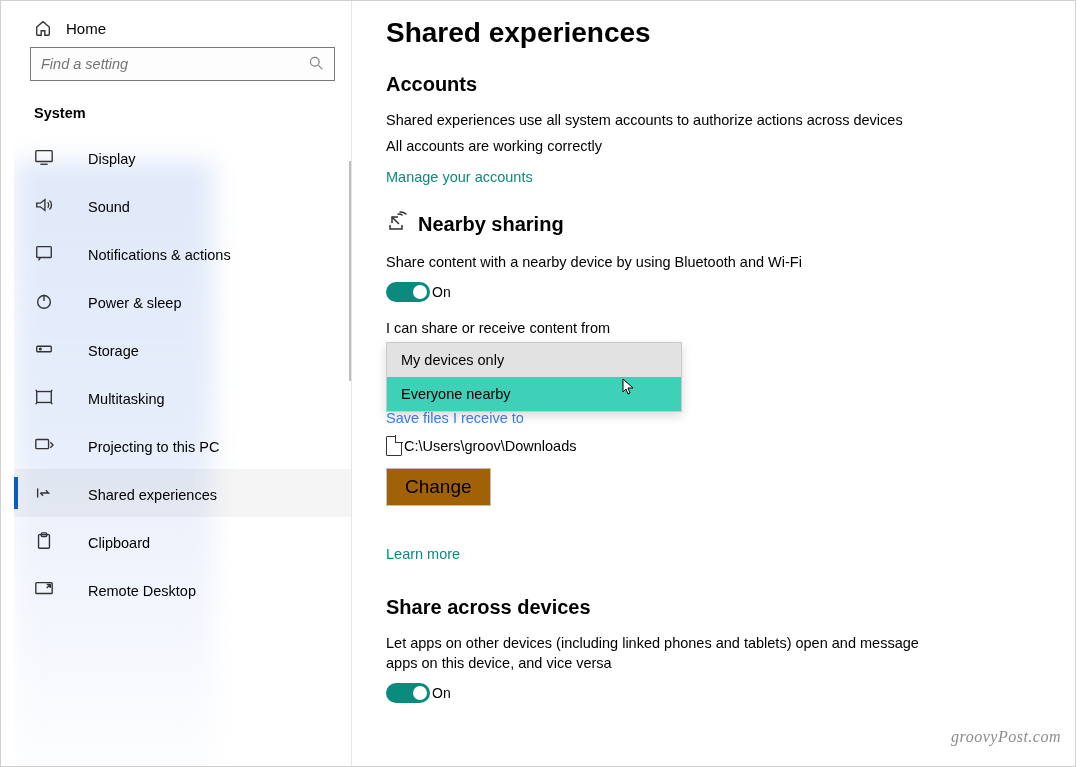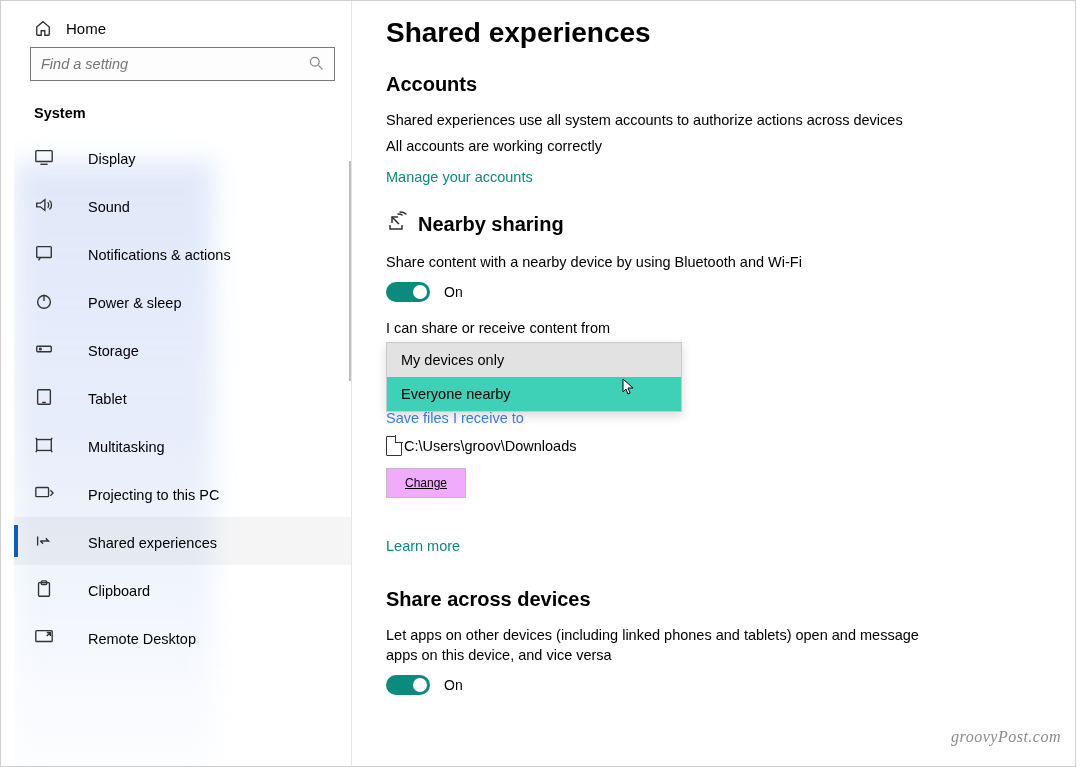--- a/index.html
+++ b/index.html
@@ -98,21 +98,21 @@
     margin: 0 0 24px 0;
   }
   h2.section {
     font-weight: 600;
     font-size: 20px;
     margin: 10px 0 14px 0;
     display:flex; align-items:center; gap:10px;
   }
   .body-text { font-size: 14.5px; margin: 6px 0; line-height: 1.4; max-width: 560px;}
   .link { color: #0b8a7e; font-size: 14.5px; margin: 12px 0 26px 0; cursor: pointer; }
-  .toggle-row { display:flex; align-items:center; gap:14px; margin: 10px 0 18px 0;}
+  .toggle-row { display:flex; align-items:center; gap:2px; margin: 10px 0 18px 0;}
   .toggle {
     width: 44px; height: 20px; border-radius: 10px;
     background: #0b8a7e; position: relative;
   }
   .toggle .knob {
     position:absolute; right:3px; top:3px; width:14px; height:14px; border-radius:50%; background:#fff;
   }
   .sub-label { font-size:14.5px; margin: 0 0 6px 0;}
   .dropdown {
     width: 296px;
@@ -131,22 +131,22 @@
   }
   .obscured { position: relative; top: -2px; color: #3b82f6; font-size:14.5px; }
   .path-row { display:flex; align-items:center; gap:2px; margin: 8px 0 12px 0; font-size:14.5px;}
   .folder-icon {
     width:16px;height:20px;border:1.5px solid #333;border-radius:1px;
     position:relative;
   }
   .folder-icon::before{content:"";position:absolute;right:-1.5px;top:-1.5px;width:7px;height:7px;background:#fff;border-left:1.5px solid #333;border-bottom:1.5px solid #333;}
   .btn {
     display:inline-block;
-    background:#f0abfc; border:1px solid #bdbdbd;
-    padding: 7px 18px; font-size:12px; cursor:pointer;text-decoration:underline;
+    background:#a16207; border:1px solid #bdbdbd;
+    padding: 7px 18px; font-size:19px; cursor:pointer;
   }
   .spacer { height: 28px; }
   .watermark {
     position:absolute; right:14px; bottom:20px;
     font-family: Georgia, "Times New Roman", serif;
     font-style: italic; font-size: 16px; color: #8c8c8c;
     letter-spacing: .5px;
   }
   svg { stroke: #323232; fill:none; stroke-width:1.5; }
 </style>
@@ -220,29 +220,20 @@
         <span>Power &amp; sleep</span>
       </li>
       <li>
         <span class="icon">
             <svg viewBox="0 0 22 22" width="20" height="20">
               <rect x="3" y="8" width="16" height="6" rx="1"></rect>
               <circle cx="7" cy="11" r="1"></circle>
             </svg>
           </span>
         <span>Storage</span>
-      </li>
-      <li>
-        <span class="icon">
-            <svg viewBox="0 0 22 22" width="20" height="20">
-              <rect x="4" y="3" width="14" height="16" rx="1"></rect>
-              <path d="M9 17h4"></path>
-            </svg>
-          </span>
-        <span>Tablet</span>
       </li>
       <li>
         <span class="icon">
             <svg viewBox="0 0 22 22" width="20" height="20">
               <rect x="3" y="5" width="16" height="12"></rect>
               <path d="M3 5l-1-2M19 5l1-2M3 17l-1 2M19 17l1 2"></path>
             </svg>
           </span>
         <span>Multitasking</span>
       </li>

